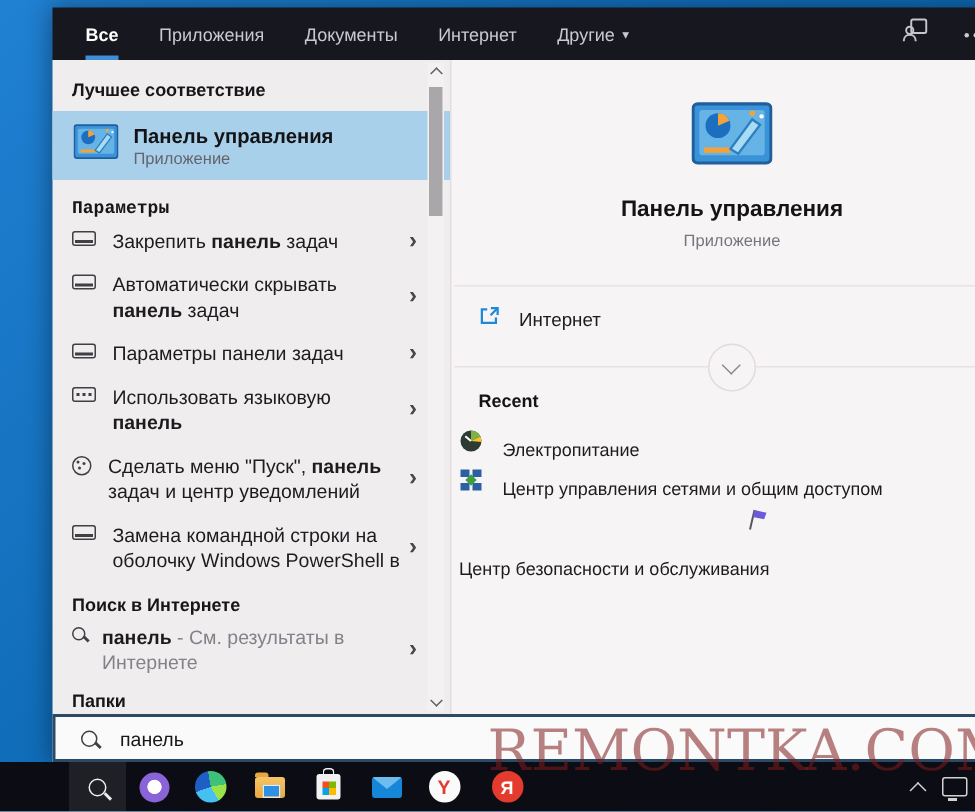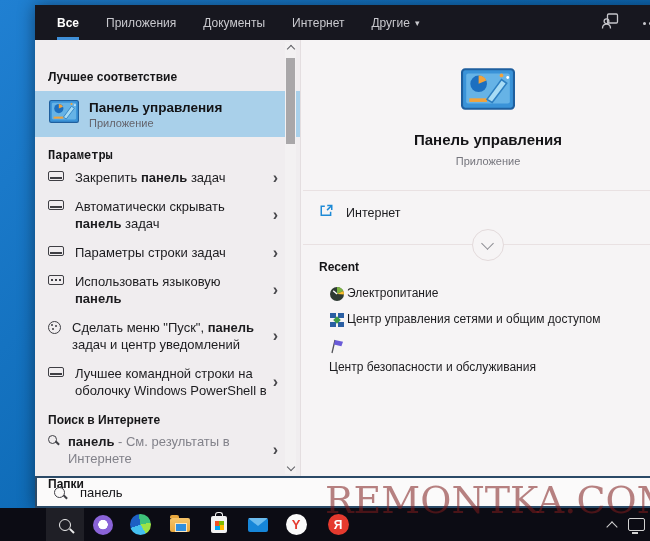--- a/index.html
+++ b/index.html
@@ -26,21 +26,21 @@
              padding-right:16px;}
   .dots{position:relative;width:16px;height:4px;}
   .dots i{position:absolute;top:1px;left:0;width:3px;height:3px;border-radius:50%;
           background:#c9c9ce;box-shadow:6px 0 0 #c9c9ce,12px 0 0 #c9c9ce;}
   
   .body{flex:1;display:flex;min-height:0;}
   .left-panel{width:265px;background:#f0edef;position:relative;flex:none;}
   .right-panel{flex:1;background:#f6f4f5;position:relative;border-left:1px solid #e4dee0;}
   
   .sec-h{font-size:12px;font-weight:bold;color:#161618;padding:0 26px 0 13px;}
-  .best-h{padding-top:30px;}
+  .best-h{padding-top:13px;}
   .best-row{margin-top:7px;height:46px;background:#a9d0ea;display:flex;
             align-items:center;padding-left:14px;cursor:pointer;}
   .best-txt{margin-left:10px;}
   .best-title{font-size:13.5px;font-weight:bold;color:#131316;}
   .best-sub{font-size:11px;color:#64646c;margin-top:2px;}
   .set-h{margin-top:12px;font-family:Liberation Mono, monospace;}
   .row{position:relative;display:flex;align-items:flex-start;
        padding:6px 30px 6px 13px;cursor:pointer;}
   .row .ict{margin-top:2px;flex:none;}
   .row-text{margin-left:11px;font-size:13px;line-height:17px;color:#1c1c1f;}
@@ -86,21 +86,21 @@
             gap:12px;cursor:pointer;}
   .open-lbl{font-size:12.5px;color:#1c1c1f;}
   .div2{position:absolute;top:204px;left:2px;right:2px;border-top:1px solid #e9e1e2;}
   .expand{position:absolute;top:189px;left:50%;transform:translateX(-50%);
           width:30px;height:30px;border-radius:50%;border:1px solid #e3dadb;
           background:#f6f4f5;cursor:pointer;z-index:2;}
   .expand i{position:absolute;left:10px;top:9px;width:8px;height:8px;
           border-right:1.6px solid #8a8a90;border-bottom:1.6px solid #8a8a90;
           transform:rotate(45deg);}
   .recent-h{position:absolute;top:220px;left:18px;font-size:12px;font-weight:bold;color:#141417;}
-  .r-row{position:absolute;left:28px;display:flex;align-items:flex-start;gap:2px;cursor:pointer;}
+  .r-row{position:absolute;left:5px;display:flex;align-items:flex-end;gap:13px;cursor:pointer;}
   .r-row .lbl{font-size:12px;color:#1c1c1f;}
   .r1{top:246px;} .r2{top:272px;} .r3{top:298px;flex-direction:column;}
   
   .search-bar{flex:none;height:32px;background:#fbfafa;border:2px solid #2b4a67;
               box-sizing:border-box;display:flex;align-items:center;padding-left:17px;gap:13px;}
   .search-bar input{border:none;outline:none;background:transparent;font-size:13px;
               color:#17171a;font-family:"Liberation Sans",sans-serif;width:400px;}
   
   .taskbar{position:absolute;left:0;top:508px;width:650px;height:33px;background:#0c0c14;}
   .tb-hl{position:absolute;left:46px;top:0;width:38px;height:33px;background:rgba(255,255,255,.08);}
@@ -219,21 +219,21 @@
         <div class="row-text">
           <div class="l1"><span>Автоматически скрывать</span><b></b><span></span></div>
           <div class="l2"><span></span><b>панель</b><span> задач</span></div>
         </div>
         <span class="chev">›</span>
       </div>
 
       <div class="row single">
         <span class="ict ic-taskbar"></span>
         <div class="row-text">
-          <div class="l1"><span>Параметры строки задач</span><b></b><span></span></div>
+          <div class="l1"><span>Параметры панели задач</span><b></b><span></span></div>
 
         </div>
         <span class="chev">›</span>
       </div>
 
       <div class="row">
         <span class="ict ic-langbar"></span>
         <div class="row-text">
           <div class="l1"><span>Использовать языковую </span><b>панель</b><span></span></div>
         </div>
@@ -245,21 +245,21 @@
         <div class="row-text">
           <div class="l1"><span>Сделать меню "Пуск", </span><b>панель</b><span></span></div>
           <div class="l2"><span>задач и центр уведомлений</span><b></b><span></span></div>
         </div>
         <span class="chev">›</span>
       </div>
 
       <div class="row">
         <span class="ict ic-taskbar"></span>
         <div class="row-text">
-          <div class="l1"><span>Лучшее командной строки на</span><b></b><span></span></div>
+          <div class="l1"><span>Замена командной строки на</span><b></b><span></span></div>
           <div class="l2"><span>оболочку Windows PowerShell в</span><b></b><span></span></div>
         </div>
         <span class="chev">›</span>
       </div>
 
       <div class="sec-h web-h">Поиск в Интернете</div>
 
       <div class="row web-row">
         <span class="ict ic-mag"></span>
         <div class="row-text">

